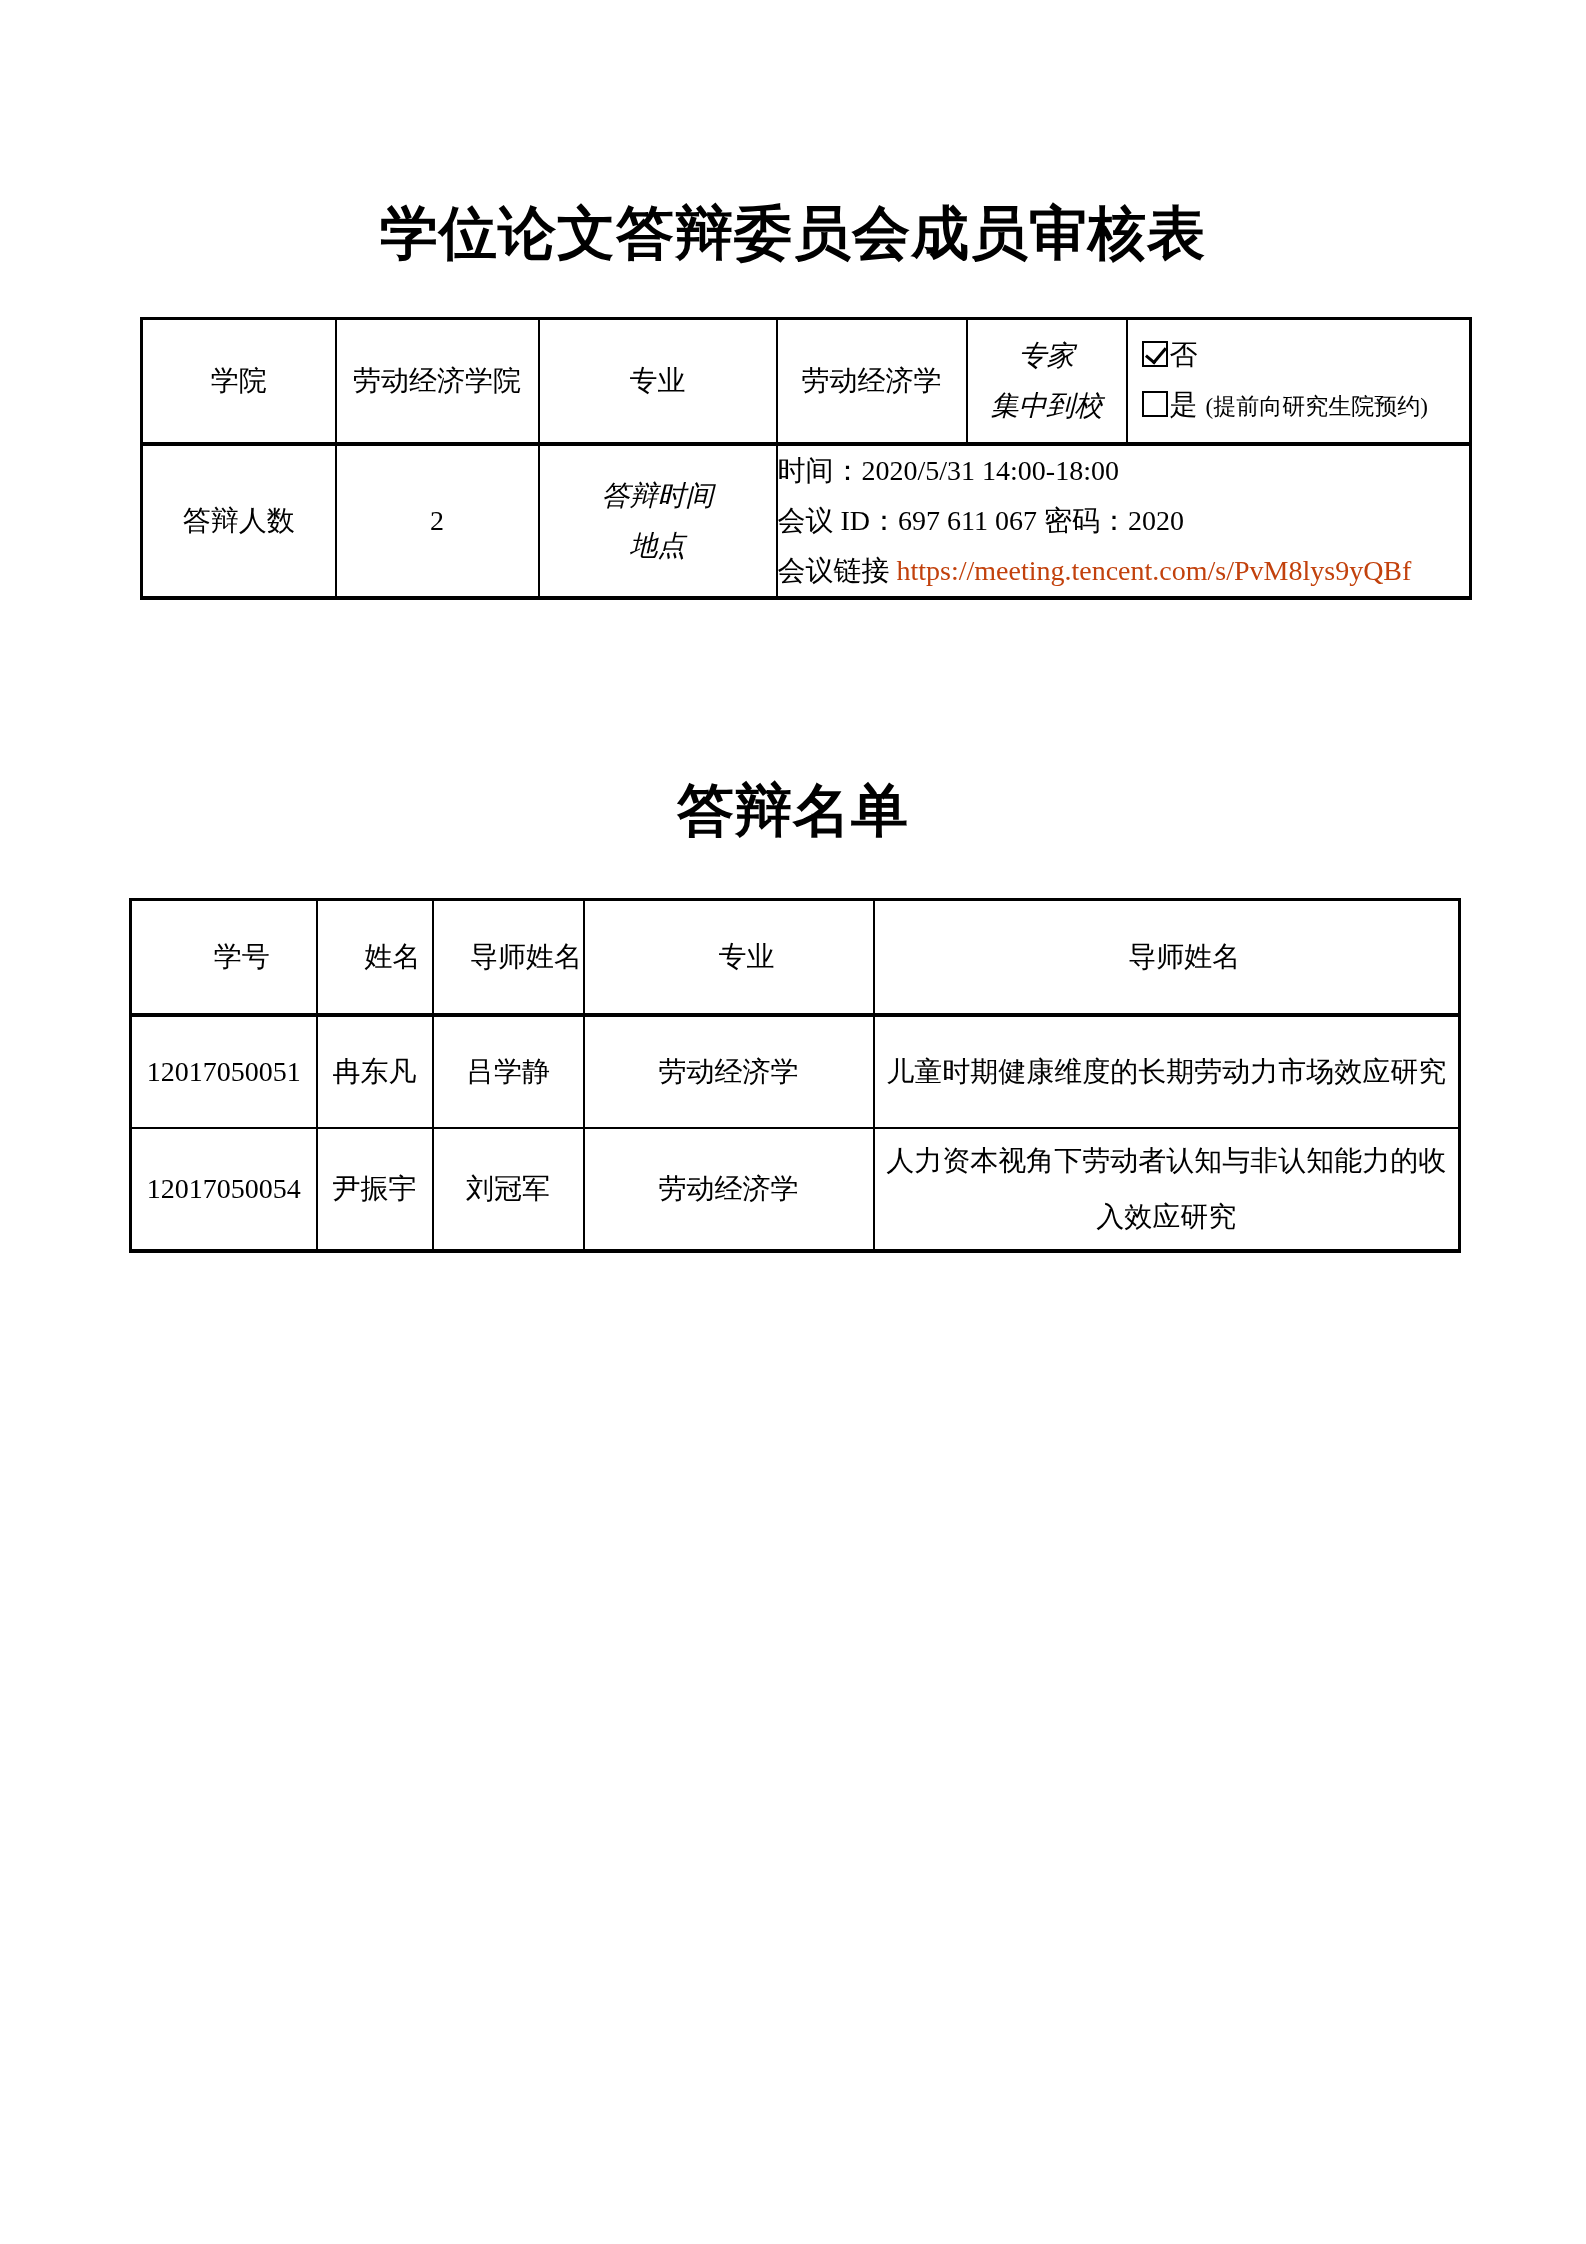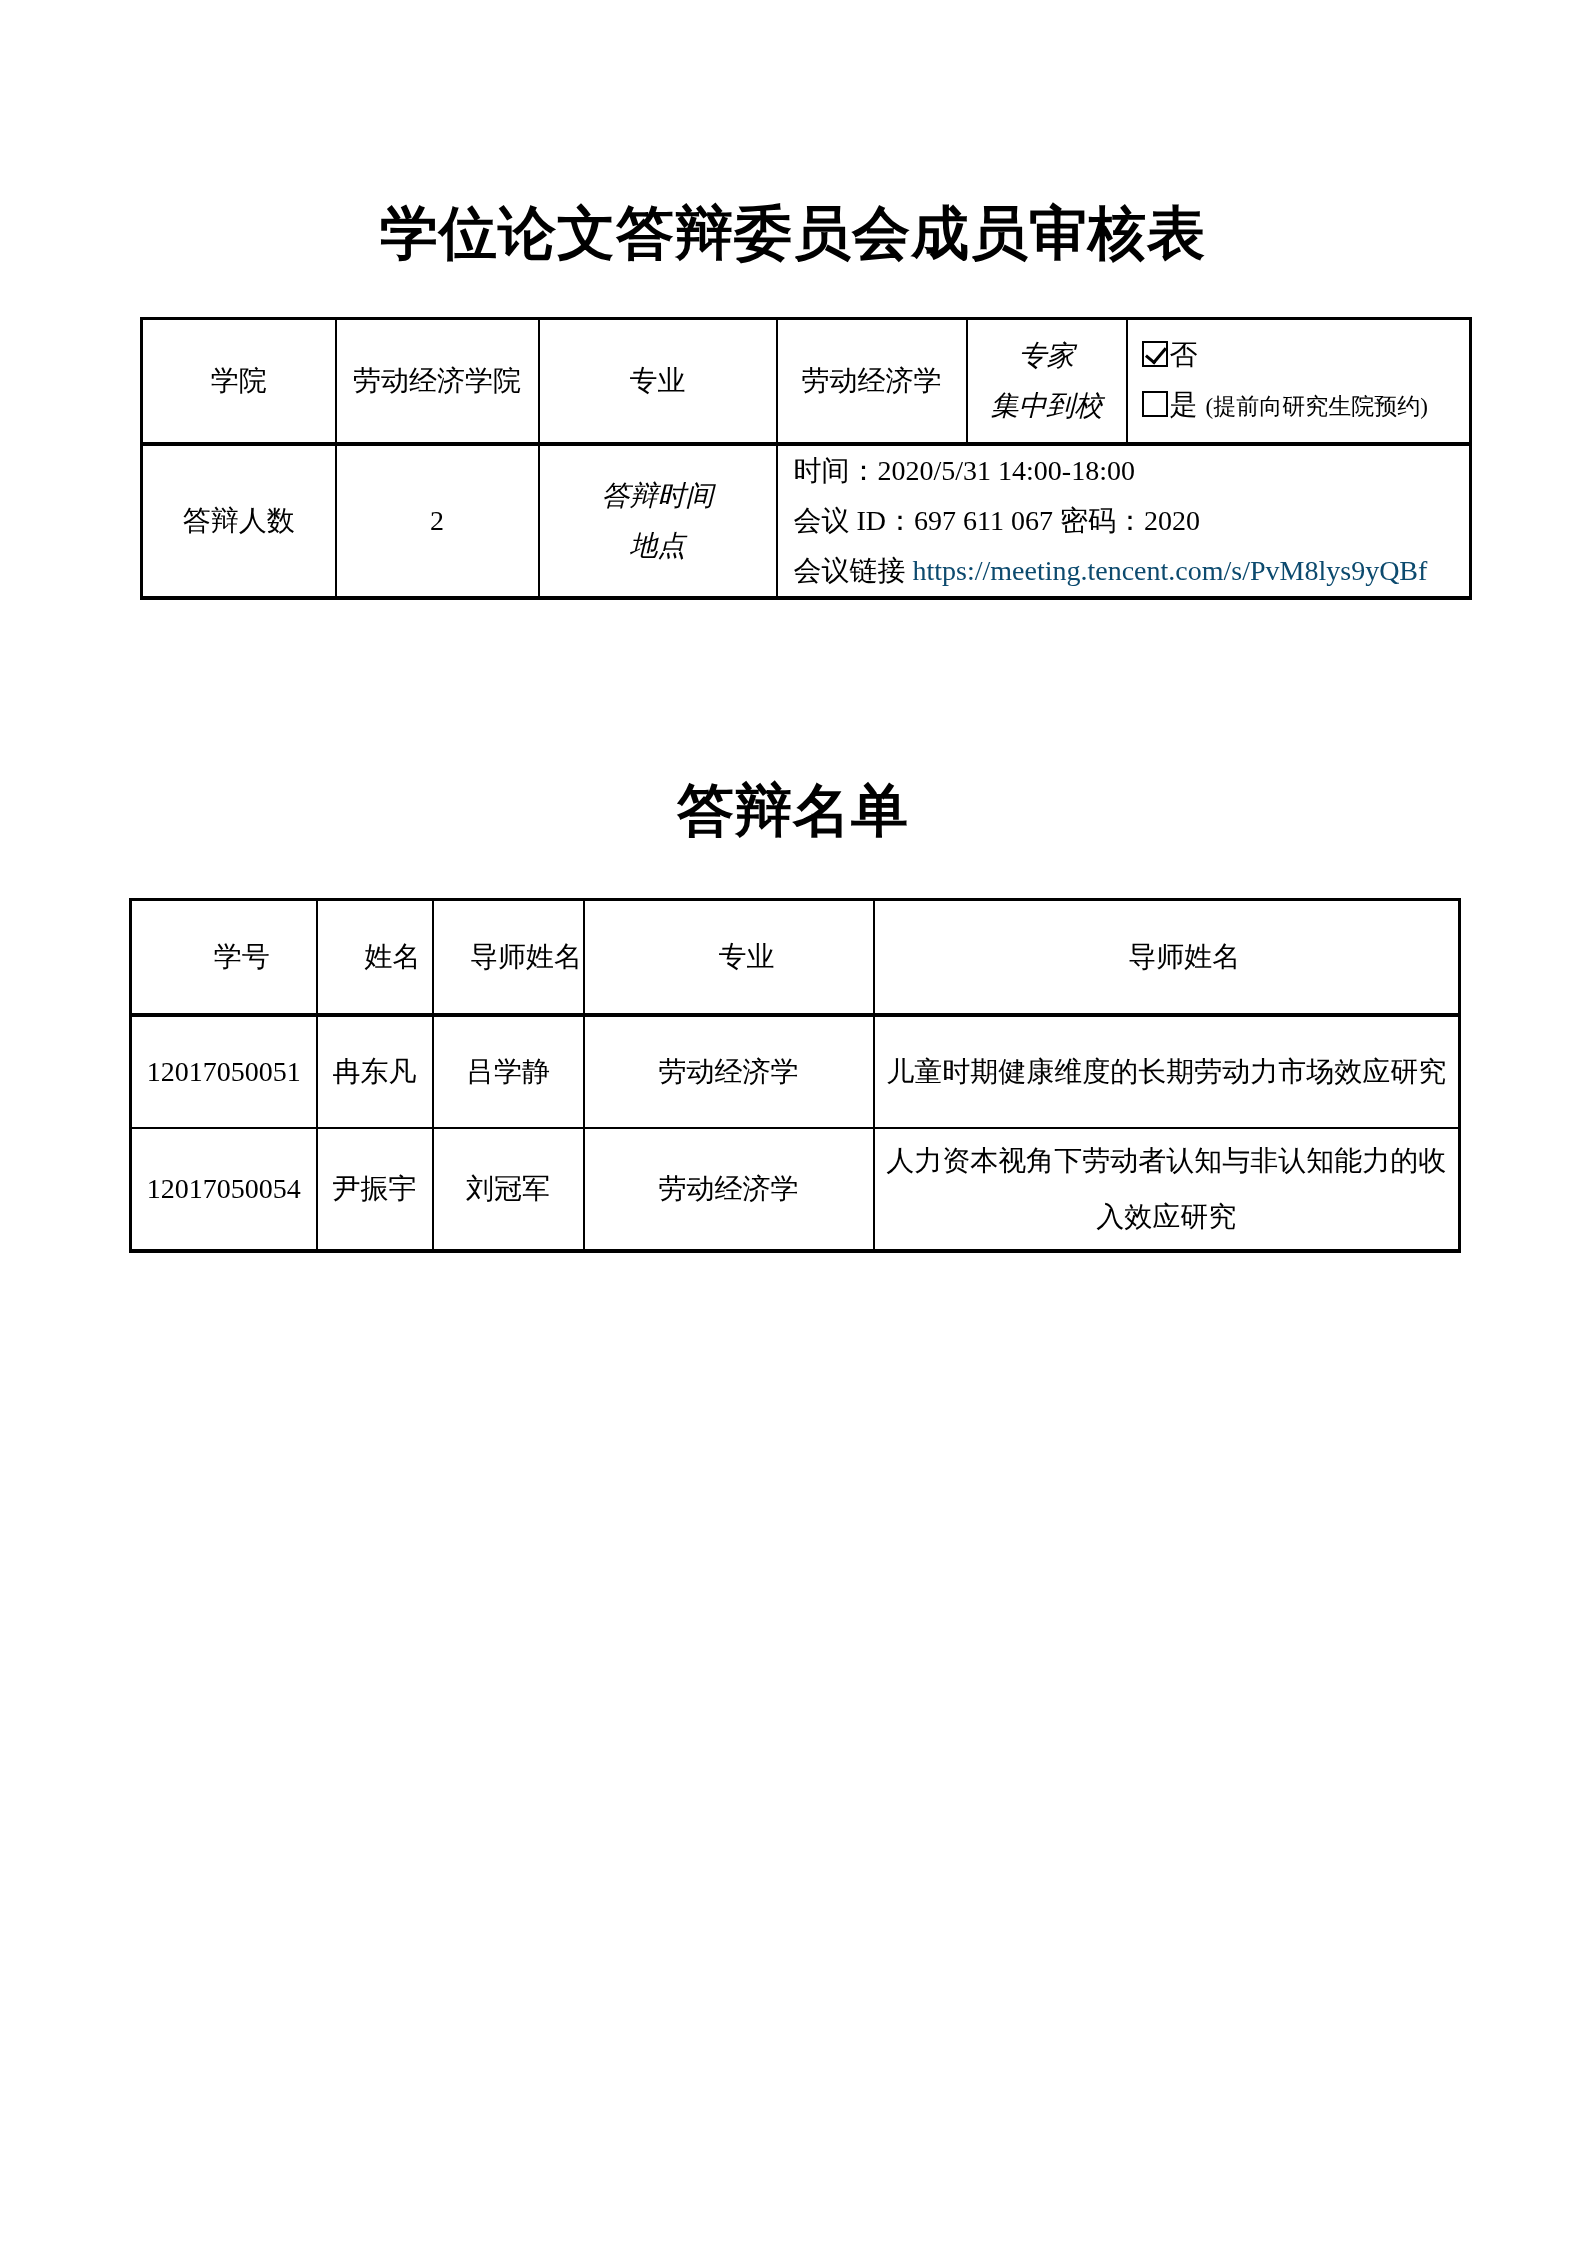--- a/index.html
+++ b/index.html
@@ -76,25 +76,24 @@
     position:absolute;
     left:6px; top:0px;
     width:9px; height:17px;
     border-right:3px solid #000000;
     border-bottom:3px solid #000000;
     transform:rotate(40deg);
   }
   .cbx-note { font-size:23px; margin-left:8px; }
   .cell-meeting {
     text-align:left;
-    padding-left:16px;
     line-height:50px;
     white-space:nowrap;
   }
-  .meeting-link { color:#0c4a6e; text-decoration:none; }
+  .meeting-link { color:#c2410c; text-decoration:none; }
   .cell-thesis { line-height:56px; padding:4px 8px; }
 </style>
 </head>
 <body>
 
 <div class="page">
 
   <div class="doc-title">学位论文答辩委员会成员审核表</div>
 
   <table id="info-table">

